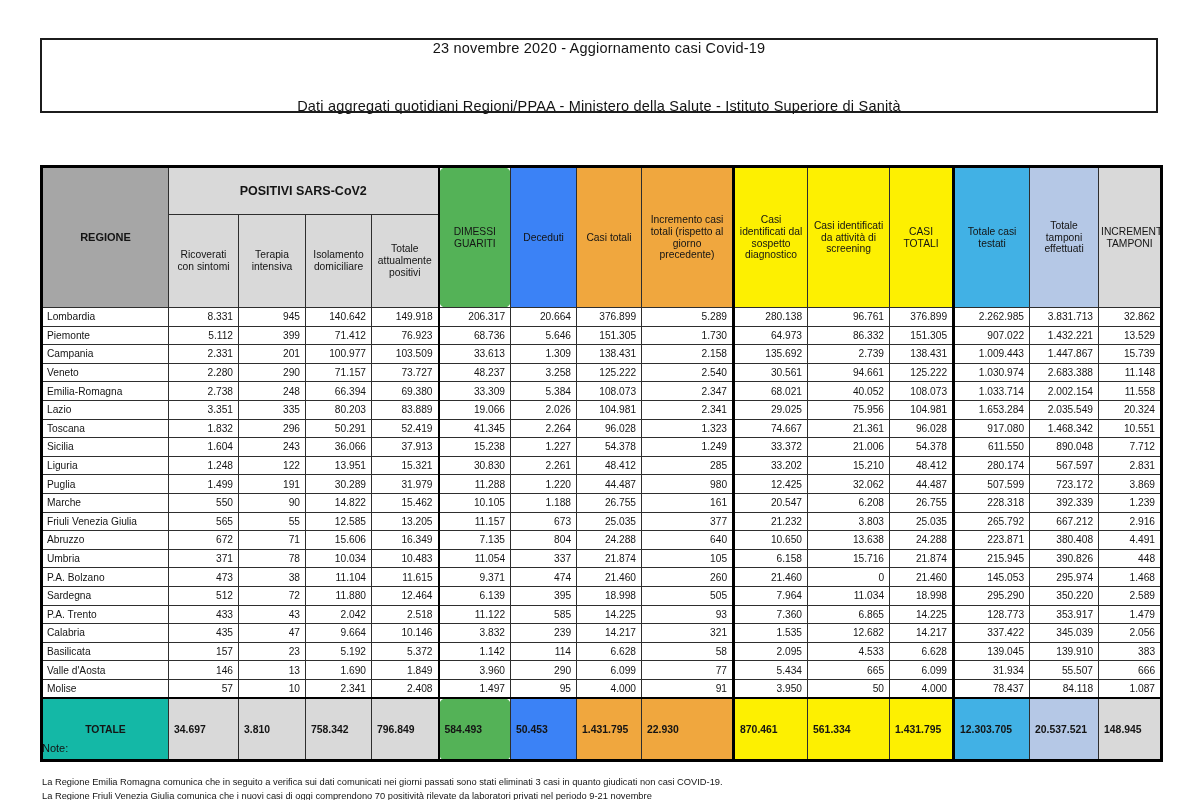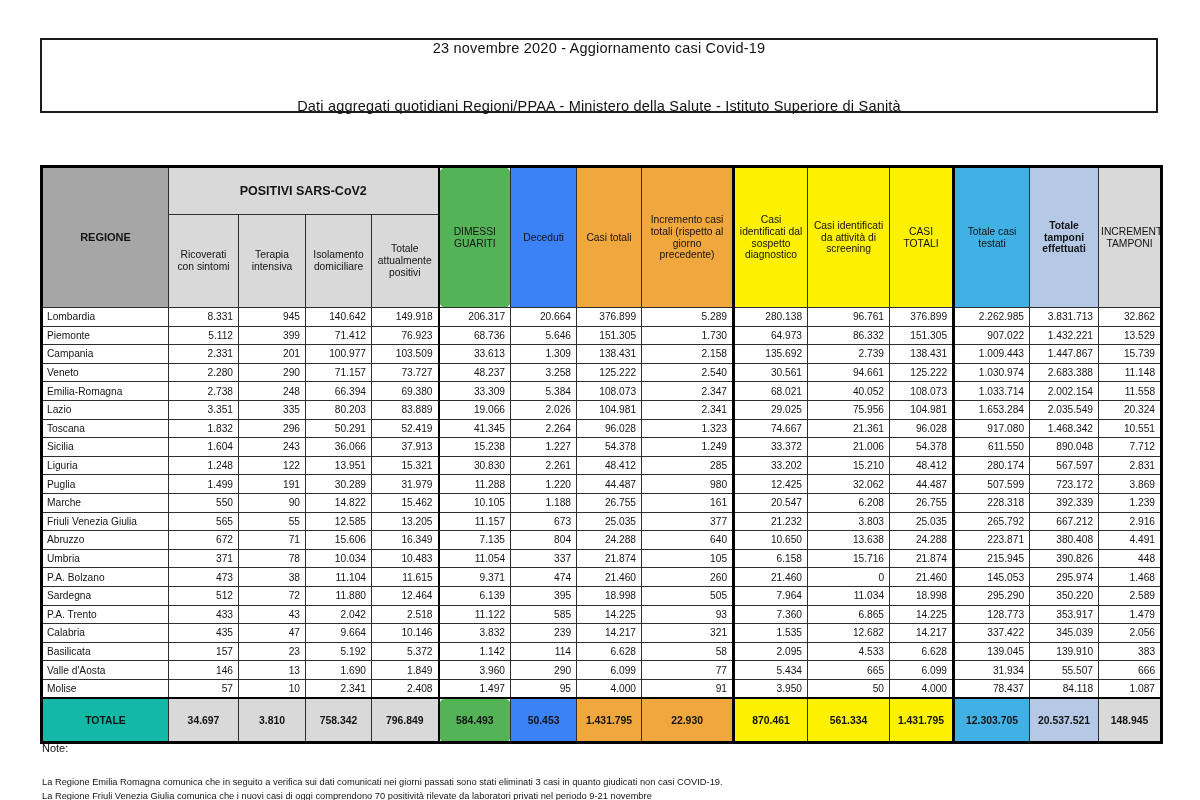--- a/index.html
+++ b/index.html
@@ -21,29 +21,29 @@
   th.group-h  { background:#d9d9d9; font-weight:bold; font-size:12.5px; height:26px; }
   th.sub      { height:72px; }
 
   .c-dgray { background:#14b8a6; }
   .c-lgray { background:#d9d9d9; }
   .c-green { background:#54b257;border-radius:8px; }
   .c-red   { background:#3b82f6; }
   .c-orange{ background:#f0a73e; }
   .c-yellow{ background:#fdf001; }
   .c-blue  { background:#41b1e5; }
-  .c-lblue { background:#b5c8e6;font-weight:bold; }
+  .c-lblue { background:#b5c8e6; }
 
   .bl2 { border-left:2px solid #000 !important; }
   .bl3 { border-left:3px solid #000 !important; }
 
   tbody td { background:#fff; font-size:10.2px; height:17.6px; padding:0 5px 0 2px; text-align:right; white-space:nowrap; }
   tbody td.region { text-align:left; padding:0 2px 0 4px; }
 
-  tr.total-row td { font-weight:bold; font-size:10.4px; height:28px; border-top:2px solid #000; text-align:center; padding:7px 5px; }
+  tr.total-row td { font-weight:bold; font-size:10.4px; height:28px; border-top:2px solid #000; text-align:left; padding:16px 5px; }
   tr.total-row td.total-label { text-align:center; padding:0; }
 
   .notes { position:absolute; left:42px; top:742px; width:1100px; }
   .notes-heading { font-size:11px; margin-bottom:22px; }
   .note-line { font-size:9.3px; line-height:1.5; }
 </style>
 </head>
 <body>
 
 <div class="title-box">

